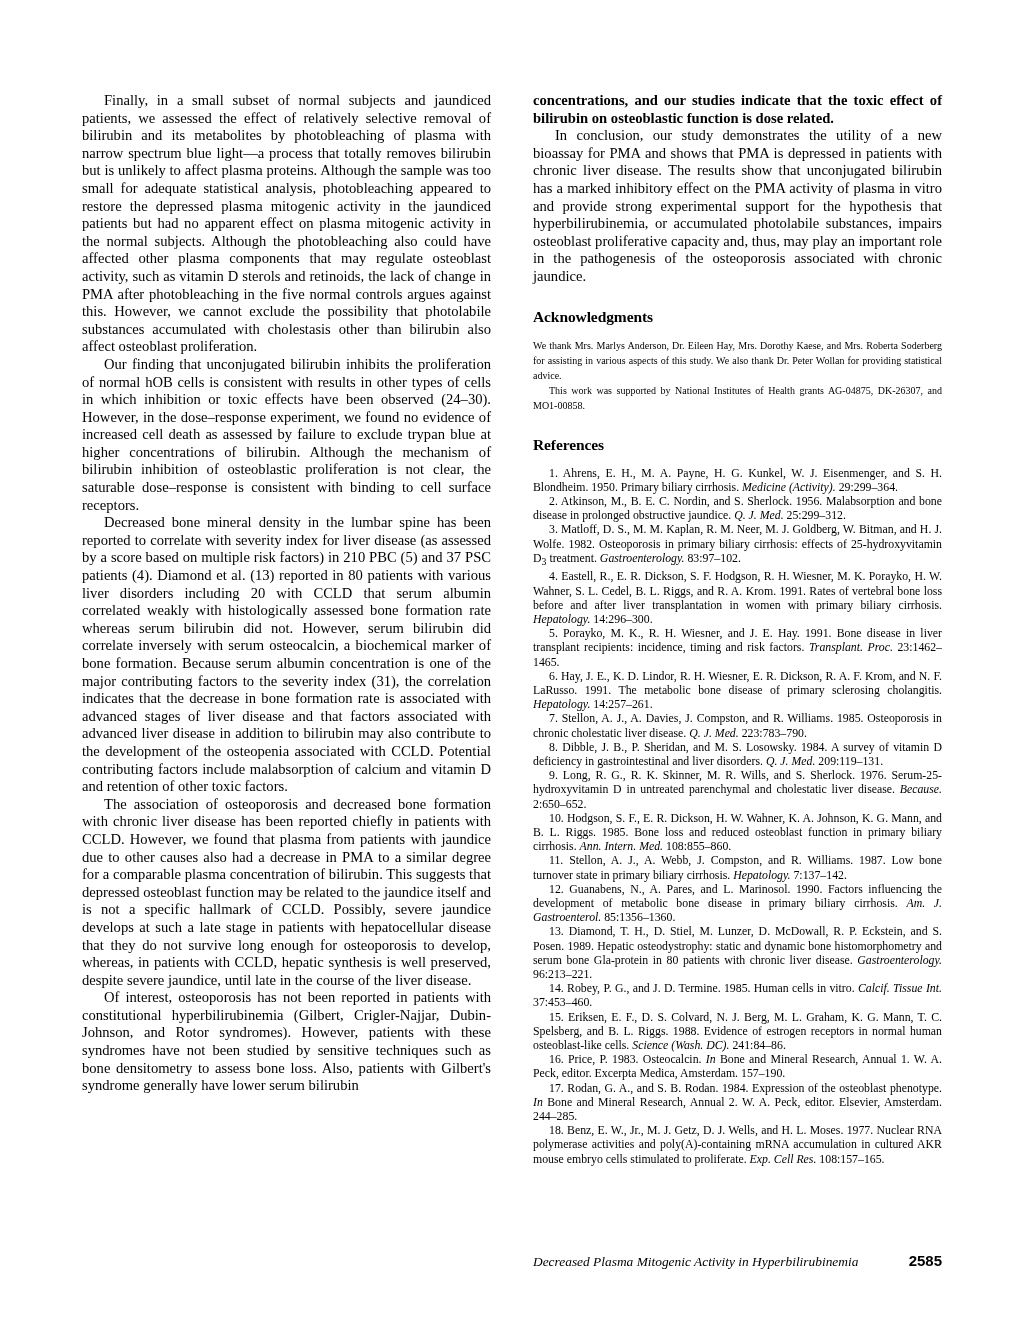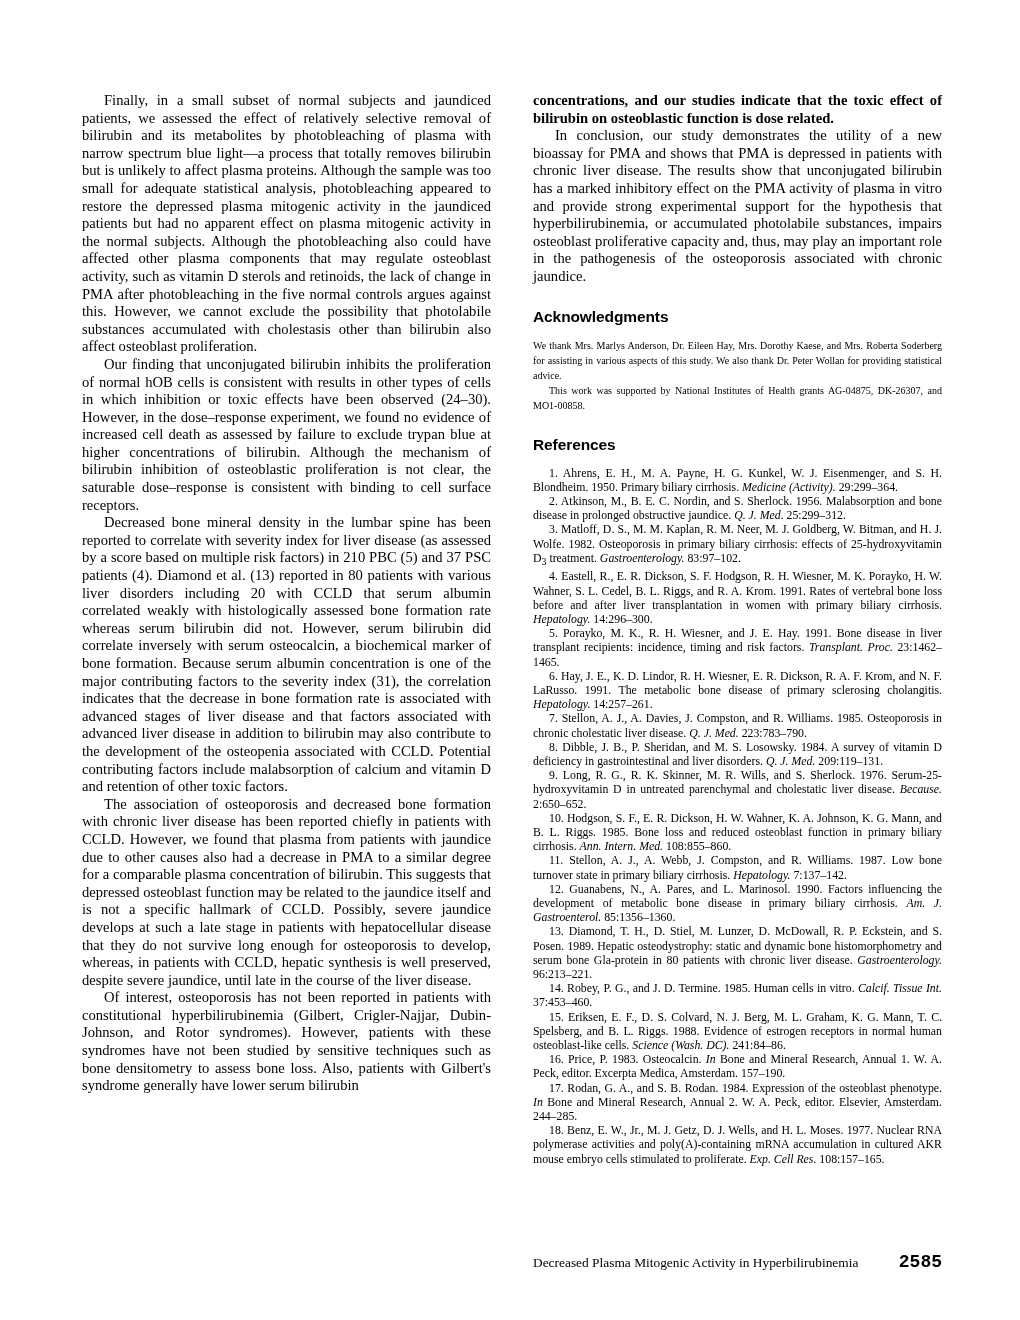--- a/index.html
+++ b/index.html
@@ -39,21 +39,21 @@
     line-height: 17.6px;
     text-align: justify;
     text-indent: 22px;
     hyphens: auto;
   }
   p.body.noindent {
     text-indent: 0;
     font-weight: bold;
   }
   h2.section {
-    font-family: Liberation Sans, sans-serif;
+    font-family: Liberation Serif, serif;
     font-size: 15.5px;
     font-weight: bold;
     margin: 22px 0 12px 0;
     letter-spacing: -0.1px;
   }
   p.ack {
     margin: 0;
     font-size: 10px;
     line-height: 15.2px;
     text-align: justify;
@@ -77,26 +77,27 @@
   .footer {
     position: absolute;
     left: 533px;
     top: 1252px;
     width: 409px;
     display: flex;
     justify-content: space-between;
     align-items: baseline;
   }
   .footer .ftitle {
+    font-style: italic;
     font-size: 13.4px;
   }
   .footer .fpage {
-    font-family: Liberation Mono, monospace;
+    font-family: Liberation Sans, sans-serif;
     font-weight: bold;
-    font-size: 18px;
+    font-size: 15px;
   }
 </style>
 </head>
 <body>
 
 <div class="page">
   <div class="columns">
 
     <div class="col">
       <p class="body">Finally, in a small subset of normal subjects and jaundiced patients, we assessed the effect of relatively selective removal of bilirubin and its metabolites by photobleaching of plasma with narrow spectrum blue light—a process that totally removes bilirubin but is unlikely to affect plasma proteins. Although the sample was too small for adequate statistical analysis, photobleaching appeared to restore the depressed plasma mitogenic activity in the jaundiced patients but had no apparent effect on plasma mitogenic activity in the normal subjects. Although the photobleaching also could have affected other plasma components that may regulate osteoblast activity, such as vitamin D sterols and retinoids, the lack of change in PMA after photobleaching in the five normal controls argues against this. However, we cannot exclude the possibility that photolabile substances accumulated with cholestasis other than bilirubin also affect osteoblast proliferation.</p>

